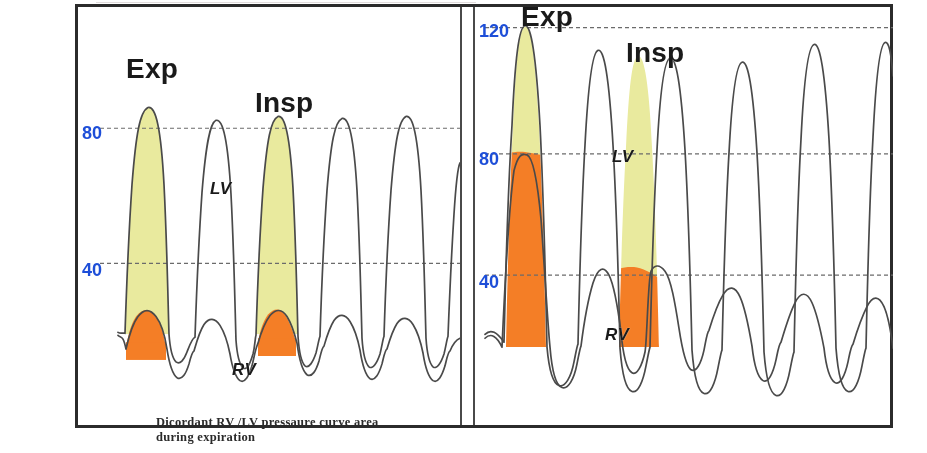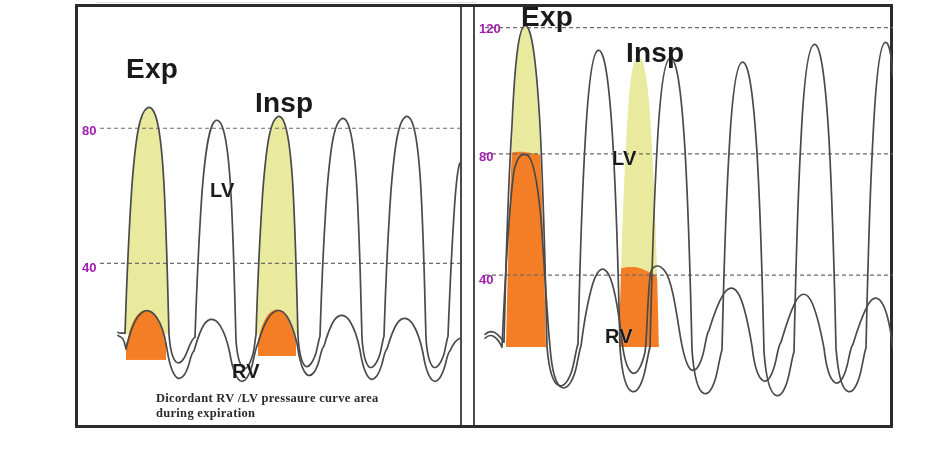--- a/index.html
+++ b/index.html
@@ -47,37 +47,37 @@
   
   .anno{
     position:absolute;
     color:#1a1a1a;
     font-weight:bold;
     letter-spacing:.2px;
     white-space:nowrap;
     text-shadow:0 0 1px rgba(255,255,255,.9);
   }
   .anno-phase{font-size:28px;}
-  .anno-chamber{font-size:20px;}
+  .anno-chamber{font-size:17px;font-style:italic;}
   .tick-label{
     position:absolute;
-    font-size:13px;font-weight:bold;color:#a21caf;
+    font-size:18px;font-weight:bold;color:#1d4ed8;
     white-space:nowrap;
   }
   .caption{
     position:absolute;
     font-family:"Liberation Serif", serif;
     font-weight:bold;
     font-size:12.5px;
     color:#2a2a2a;
     line-height:1.18;
     white-space:pre-line;
     letter-spacing:.3px;
   }
-  #caption-left{left:78px;top:384px;width:260px;}
+  #caption-left{left:78px;top:408px;width:260px;}
   #caption-right{left:60px;top:396px;width:330px;text-align:left;}
 </style>
 </head>
 <body>
 
 <div id="figure">
 
   <div id="scan-top-artifact"></div>
 
   <div id="figure-frame">

